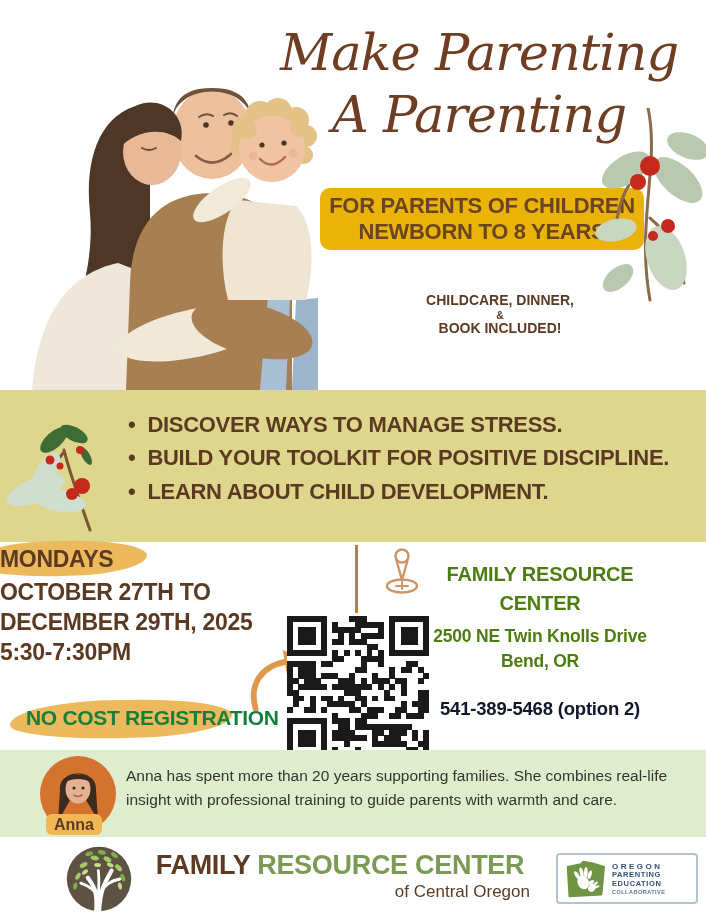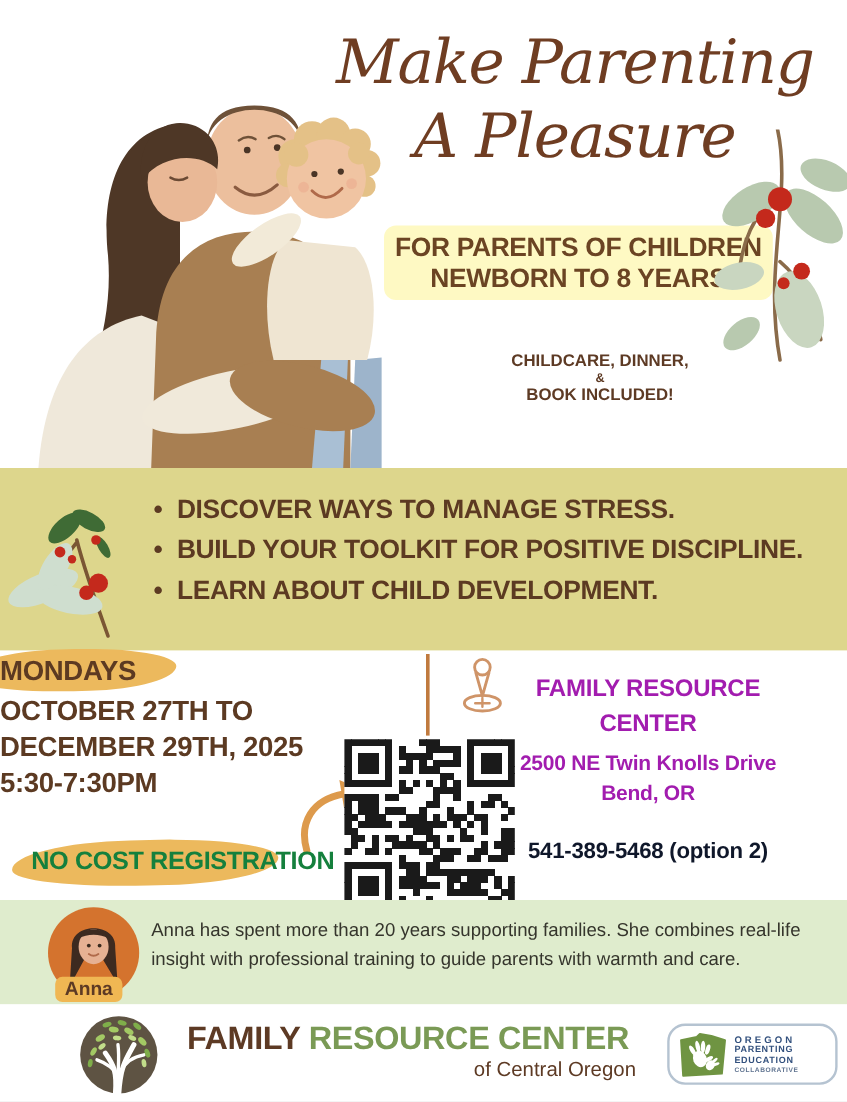--- a/index.html
+++ b/index.html
@@ -9,21 +9,21 @@
   }
   
   .photo{position:absolute;left:0;top:28px;width:330px;height:362px;}
   .title{
     position:absolute;left:252px;top:22px;width:454px;text-align:center;
     font-family:"DejaVu Serif",serif;font-style:italic;font-weight:400;
     font-size:51px;line-height:1.22;color:#6f3d22;letter-spacing:-1px;
   }
   .audience{
     position:absolute;left:320px;top:188px;width:324px;box-sizing:border-box;
-    background:#fef9c3;border-radius:10px;padding:5px 8px;text-align:center;
+    background:#eab308;border-radius:10px;padding:5px 8px;text-align:center;
     color:#6b4423;font-weight:bold;font-size:22px;line-height:1.18;letter-spacing:-0.3px;
   }
   .botanical-right{position:absolute;left:588px;top:108px;width:118px;height:198px;}
   .perks{
     position:absolute;left:400px;top:292px;width:200px;text-align:center;
     color:#5d3a24;font-weight:bold;font-size:14px;line-height:1.25;
   }
   .perks .amp{font-size:10.5px;line-height:1;}
   
   .band-yellow{position:absolute;left:0;top:390px;width:706px;height:152px;background:#ddd68c;}
@@ -52,21 +52,21 @@
   }
   .brush-reg{left:-16px;top:-6px;width:222px;height:38px;}
   .registration span{position:relative;z-index:1;}
   .arrow{position:absolute;left:248px;top:645px;width:58px;height:68px;}
   .qr{position:absolute;left:287px;top:616px;width:142px;height:142px;background:#fff;}
   .divider{position:absolute;left:355px;top:545px;width:3px;height:68px;background:#c07a3e;}
   
   .pin{position:absolute;left:380px;top:546px;width:44px;height:50px;}
   .location{
     position:absolute;left:390px;top:560px;width:300px;text-align:center;
-    color:#a21caf;font-weight:bold;
+    color:#4d7c0f;font-weight:bold;
   }
   .loc-name{font-size:20px;line-height:1.45;letter-spacing:-0.2px;}
   .loc-addr{font-size:17.5px;line-height:1.45;margin-top:6px;letter-spacing:-0.2px;}
   .phone{
     position:absolute;left:390px;top:698px;width:300px;text-align:center;
     color:#0f172a;font-weight:bold;font-size:18.5px;letter-spacing:-0.2px;
   }
   
   .band-green{position:absolute;left:0;top:750px;width:706px;height:87px;background:#dfeccd;}
   .avatar{
@@ -89,21 +89,21 @@
     font-weight:bold;font-size:27px;letter-spacing:-0.3px;
   }
   .org-name .p1{color:#5d3a24;}
   .org-name .p2{color:#7a9a55;}
   .org-sub{
     position:absolute;left:150px;top:45px;width:380px;text-align:right;
     color:#5d3a24;font-weight:normal;font-size:17px;
   }
   .opec{
     position:absolute;left:556px;top:16px;width:142px;height:51px;box-sizing:border-box;
-    background:#fff;border:2px solid #b5c3d1;border-radius:15px;
+    background:#fff;border:2px solid #b5c3d1;border-radius:4px;
     display:flex;align-items:center;padding:18px 5px;gap:5px;
   }
   .opec-state{width:44px;height:40px;flex:0 0 auto;}
   .opec-text{color:#33517e;font-weight:bold;line-height:1.18;}
   .opec-text .l1{font-size:8px;letter-spacing:2.5px;}
   .opec-text .l2,.opec-text .l3{font-size:7.5px;letter-spacing:0.6px;}
   .opec-text .l4{font-size:5.5px;letter-spacing:0.5px;color:#5f7390;}
 </style>
 </head>
 <body>
@@ -153,21 +153,21 @@
     <circle cx="299" cy="100" r="9" fill="#e4c187"></circle>
     <circle cx="262" cy="117" r="2.6" fill="#4a3526"></circle>
     <circle cx="284" cy="115" r="2.6" fill="#4a3526"></circle>
     <path d="M260,131 Q272,143 285,129" stroke="#b06a4a" stroke-width="2.4" fill="none" stroke-linecap="round"></path>
     <circle cx="253" cy="128" r="4.5" fill="#eba98c" opacity="0.55"></circle>
     <circle cx="293" cy="125" r="4.5" fill="#eba98c" opacity="0.55"></circle>
   </svg>
 
   <div class="title">
     <div>Make Parenting</div>
-    <div>A Pleasure</div>
+    <div>A Parenting</div>
   </div>
 
   <div class="audience">
     <div>FOR PARENTS OF CHILDREN</div>
     <div>NEWBORN TO 8 YEARS</div>
   </div>
 
   <svg class="botanical-right" viewBox="0 0 118 198" aria-hidden="true">
     <path d="M60,0 C72,55 48,115 62,192 M60,55 C40,70 30,95 28,120 M62,110 C80,125 92,150 96,175" stroke="#8a6b4a" stroke-width="3" fill="none" stroke-linecap="round"></path>
     <g fill="#b8c9af">

